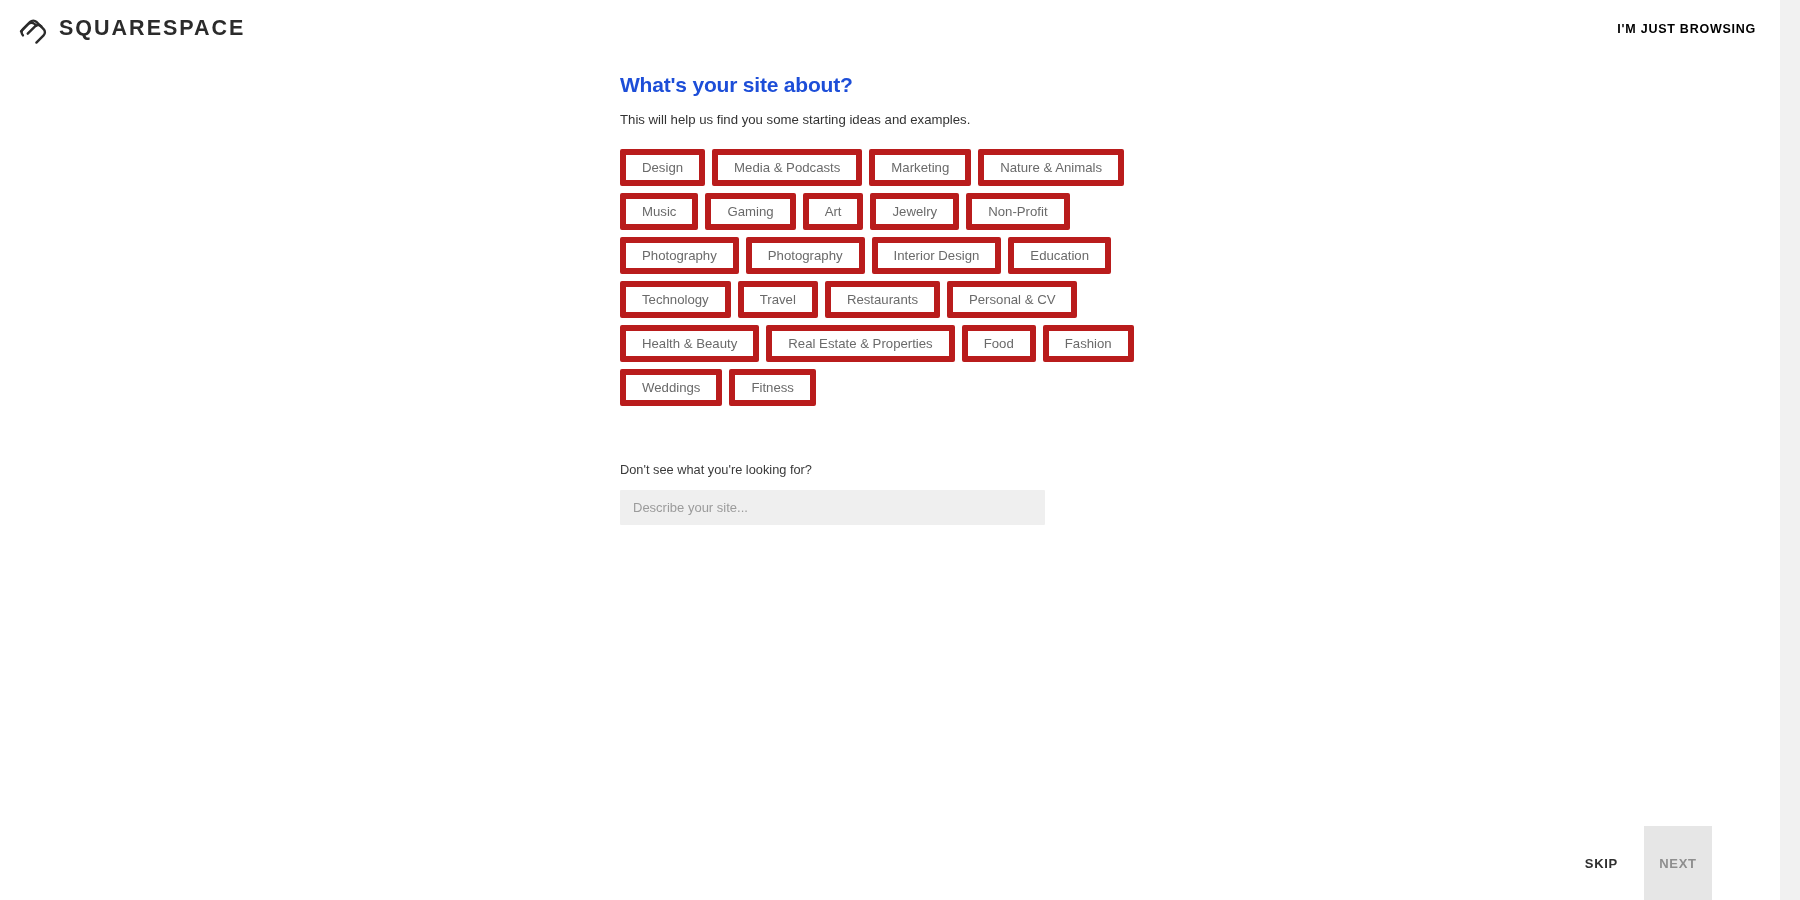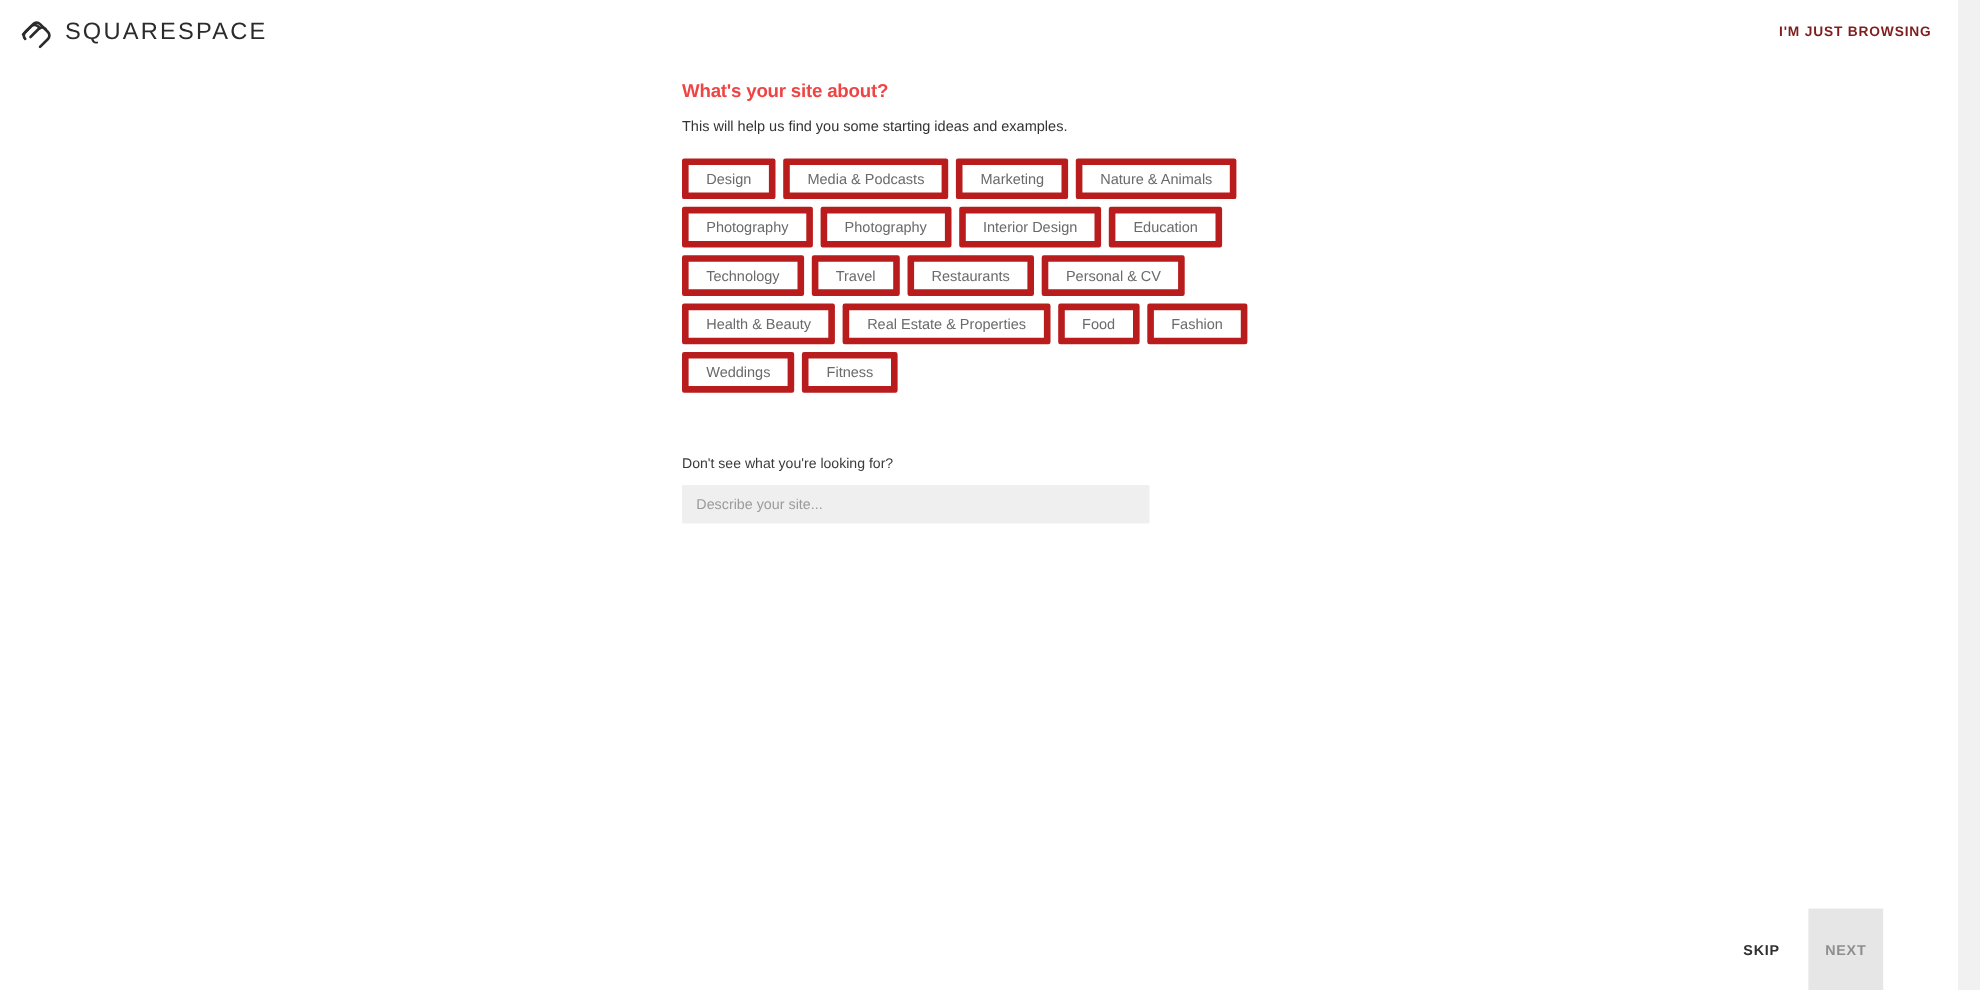--- a/index.html
+++ b/index.html
@@ -42,48 +42,48 @@
   }
   .brand-mark {
     width: 32px;
     height: 32px;
     display: block;
     flex: none;
   }
   .brand-word {
     font-size: 21.5px;
     letter-spacing: 2.0px;
-    font-weight: 400;
+    font-weight: 700;
     color: #2b2b2b;
     line-height: 1;
     white-space: nowrap;
   }
 
   .browsing-link {
     font-size: 12.5px;
     letter-spacing: 0.75px;
     font-weight: 600;
-    color: #7f1d1d;
+    color: #000000;
     white-space: nowrap;
     cursor: pointer;
     padding: 6px 2px;
   }
 
   
   .content {
     position: absolute;
     left: 620px;
     top: 72px;
     width: 640px;
   }
 
   .page-title {
-    font-size: 17px;
+    font-size: 21px;
     font-weight: 700;
-    color: #ef4444;
+    color: #1d4ed8;
     margin: 0;
     line-height: 1.25;
     letter-spacing: -0.2px;
   }
 
   .page-subtitle {
     font-size: 13.2px;
     color: #333333;
     margin: 13px 0 0 0;
     line-height: 1.3;
@@ -234,20 +234,27 @@
     <p class="page-subtitle">This will help us find you some starting ideas and examples.</p>
 
     <div class="chip-rows">
         <div class="chip-row">
           <button class="chip">Design</button>
           <button class="chip">Media &amp; Podcasts</button>
           <button class="chip">Marketing</button>
           <button class="chip">Nature &amp; Animals</button>
         </div>
         <div class="chip-row">
+          <button class="chip">Music</button>
+          <button class="chip">Gaming</button>
+          <button class="chip">Art</button>
+          <button class="chip">Jewelry</button>
+          <button class="chip">Non-Profit</button>
+        </div>
+        <div class="chip-row">
           <button class="chip">Photography</button>
           <button class="chip">Photography</button>
           <button class="chip">Interior Design</button>
           <button class="chip">Education</button>
         </div>
         <div class="chip-row">
           <button class="chip">Technology</button>
           <button class="chip">Travel</button>
           <button class="chip">Restaurants</button>
           <button class="chip">Personal &amp; CV</button>

